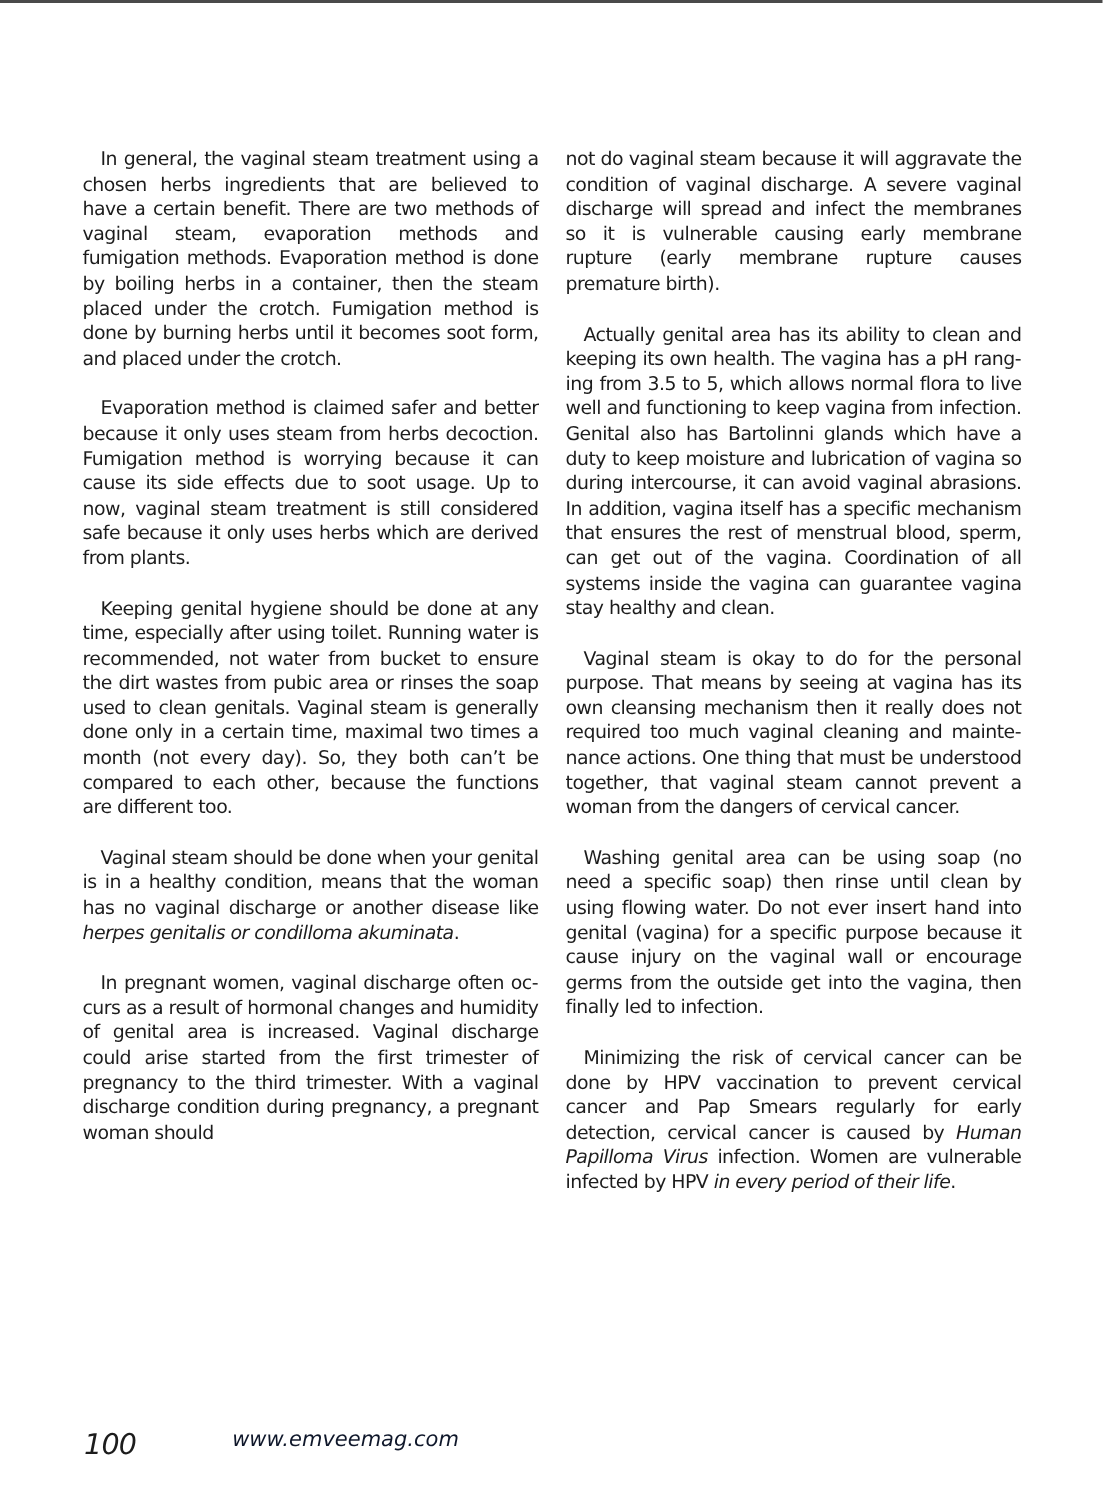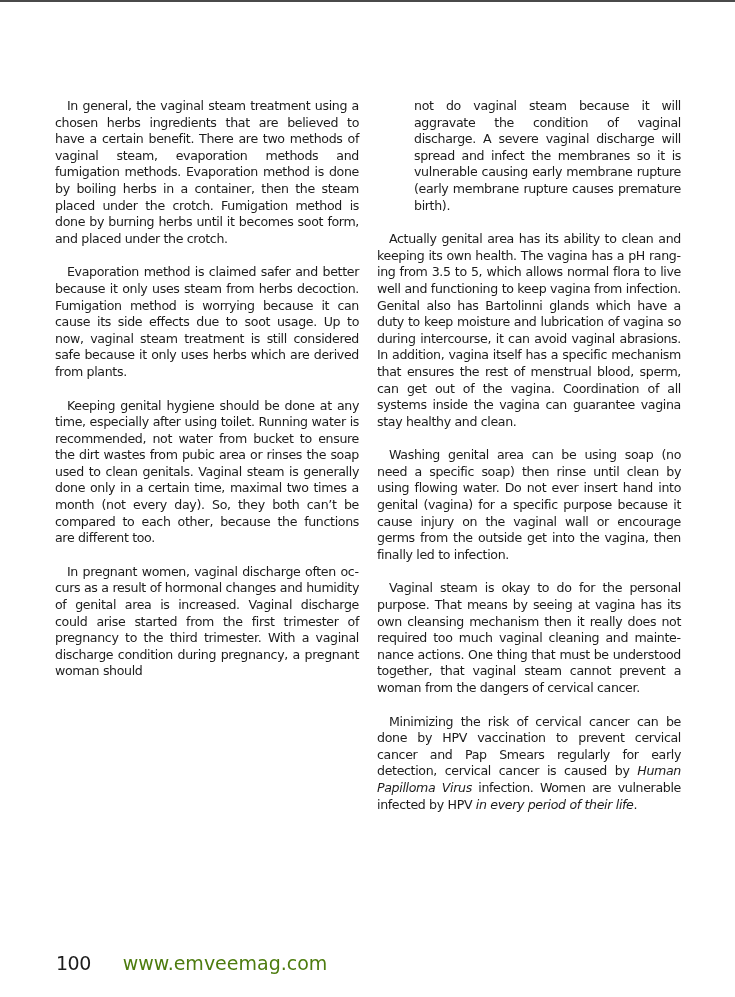--- a/index.html
+++ b/index.html
@@ -9,42 +9,43 @@
   }
   .top-rule { position: absolute; left: 0; top: 0; width: 735px; height: 2px; background: #4a4a4a; }
   .col { position: absolute; top: 98px; width: 304px; font-size: 12.6px; line-height: 16.6px; letter-spacing: -0.35px; }
   .col-left { left: 55px; }
   .col-right { left: 377px; }
   .col h2 {
     font-family: "DejaVu Sans", sans-serif; font-weight: bold; font-size: 13.2px; line-height: 16.2px;
     margin: 0 0 16px 0; text-align: justify; letter-spacing: -0.2px; text-transform: uppercase;
   }
   .col p { margin: 0 0 17px 0; text-align: justify; text-indent: 12px; hyphens: manual; }
-  .col p.cont { text-indent: 0; margin-left: 37px; }
+  .col p.cont { text-indent: 0; }
   em { font-style: italic; }
-  .footer { position: absolute; top: 952px; left: 56px; display: flex; align-items: flex-start; }
+  .footer { position: absolute; top: 952px; left: 56px; display: flex; align-items: flex-start; font-style: italic; }
   .page-num { font-size: 19px; color: #1c1c1c; letter-spacing: -0.5px; }
-  .site { font-size: 19px; margin-left: 32px; color: #4d7c0f; }
+  .site { font-size: 14px; margin-left: 64px; color: #0f172a; }
 </style>
 </head>
 <body>
 
 <div class="top-rule"></div>
 
 <div class="col col-left">
   <p>In general, the vaginal steam treatment using a chosen herbs ingredients that are believed to have a certain benefit. There are two methods of vag­inal steam, evaporation methods and fumigation methods. Evaporation method is done by boiling herbs in a container, then the steam placed under the crotch. Fumigation method is done by burning herbs until it becomes soot form, and placed under the crotch.</p>
   <p>Evaporation method is claimed safer and better because it only uses steam from herbs decoction. Fumigation method is worrying because it can cause its side effects due to soot usage. Up to now, vaginal steam treatment is still considered safe be­cause it only uses herbs which are derived from plants.</p>
   <p>Keeping genital hygiene should be done at any time, especially after using toilet. Running  water is recommended, not water from bucket to ensure the dirt wastes from pubic area or rinses the soap used to clean genitals. Vaginal steam is generally done only in a certain time, maximal two times a month (not every day). So, they both can’t be compared to each other, because the functions are different too.</p>
+  <p><span>Vaginal steam should be done when your genital is in a healthy condition, means that the woman has no vaginal discharge or another disease like </span><em>herpes genitalis or condilloma akuminata</em><span>.</span></p>
   <p>In pregnant women, vaginal discharge often oc­curs as a result of hormonal changes and humidity of genital area is increased. Vaginal discharge could arise started from the first trimester of pregnancy to the third trimester. With a vaginal discharge condi­tion during pregnancy, a pregnant woman should</p>
 </div>
 
 <div class="col col-right">
   <p class="cont">not do vaginal steam because it will aggravate the condition of vaginal discharge. A severe vaginal discharge will spread and infect the membranes so it is vulnerable causing early membrane rupture (early membrane rupture causes premature birth).</p>
   <p>Actually genital area has its ability to clean and keeping its own health. The vagina has a pH rang­ing from 3.5 to 5, which allows normal flora to live well and functioning to keep vagina from infection. Genital also has Bartolinni glands which have a duty to keep moisture and lubrication of vagina so during intercourse, it can avoid vaginal abrasions. In addition, vagina itself has a specific mechanism that ensures the rest of menstrual blood, sperm, can get out of the vagina. Coordination of all systems in­side the vagina can guarantee vagina stay healthy and clean.</p>
+  <p>Vaginal steam is okay to do for the personal purpose. That means by seeing at vagina has its own cleansing mechanism then it really does not required too much vaginal cleaning and mainte­nance actions. One thing that must be understood together, that vaginal steam cannot prevent a wom­an from the dangers of cervical cancer.</p>
   <p>Washing genital area can be using soap (no need a specific soap) then rinse until clean by using flowing water. Do not ever insert hand into genital (vagina) for a specific purpose because it cause in­jury on the vaginal wall or encourage germs from the outside get into the vagina, then finally led to infection.</p>
-  <p>Vaginal steam is okay to do for the personal purpose. That means by seeing at vagina has its own cleansing mechanism then it really does not required too much vaginal cleaning and mainte­nance actions. One thing that must be understood together, that vaginal steam cannot prevent a wom­an from the dangers of cervical cancer.</p>
   <p><span>Minimizing the risk of cervical cancer can be done by HPV vaccination to prevent cervical cancer and Pap Smears regularly for early detection, cer­vical cancer is caused by </span><em>Human Papilloma Virus</em><span> infection. Women are vulnerable infected by HPV </span><em>in every period of their life</em><span>.</span></p>
 </div>
 
 <div class="footer">
   <span class="page-num">100</span>
   <span class="site">www.emveemag.com</span>
 </div>
 
 </body></html>

